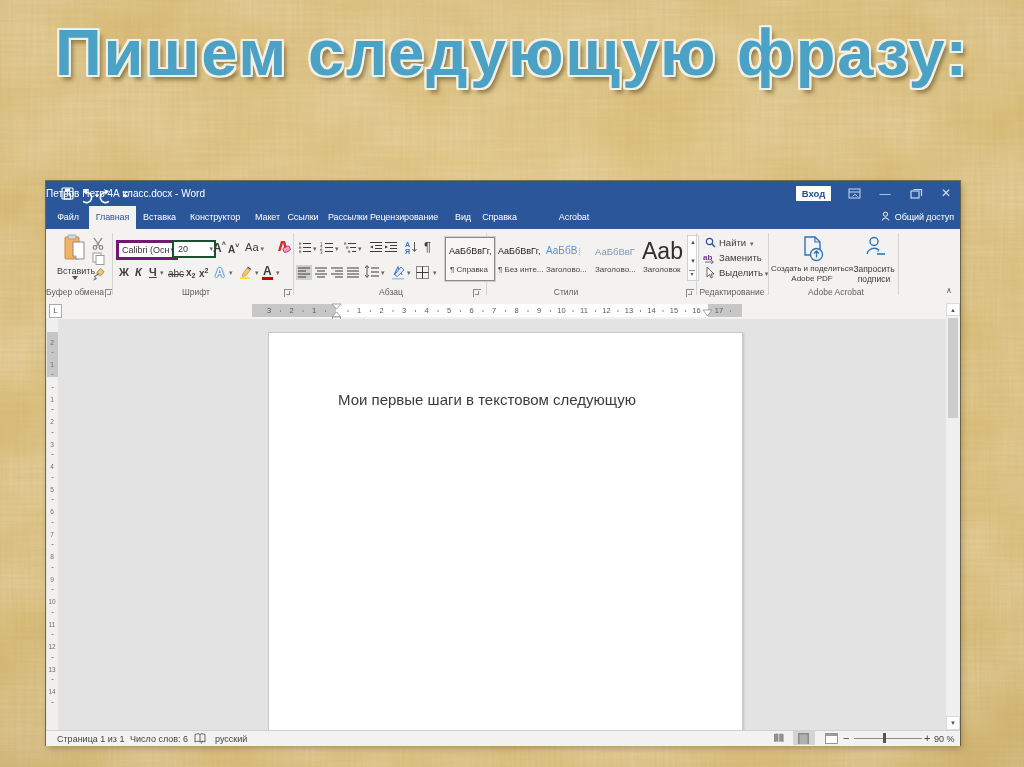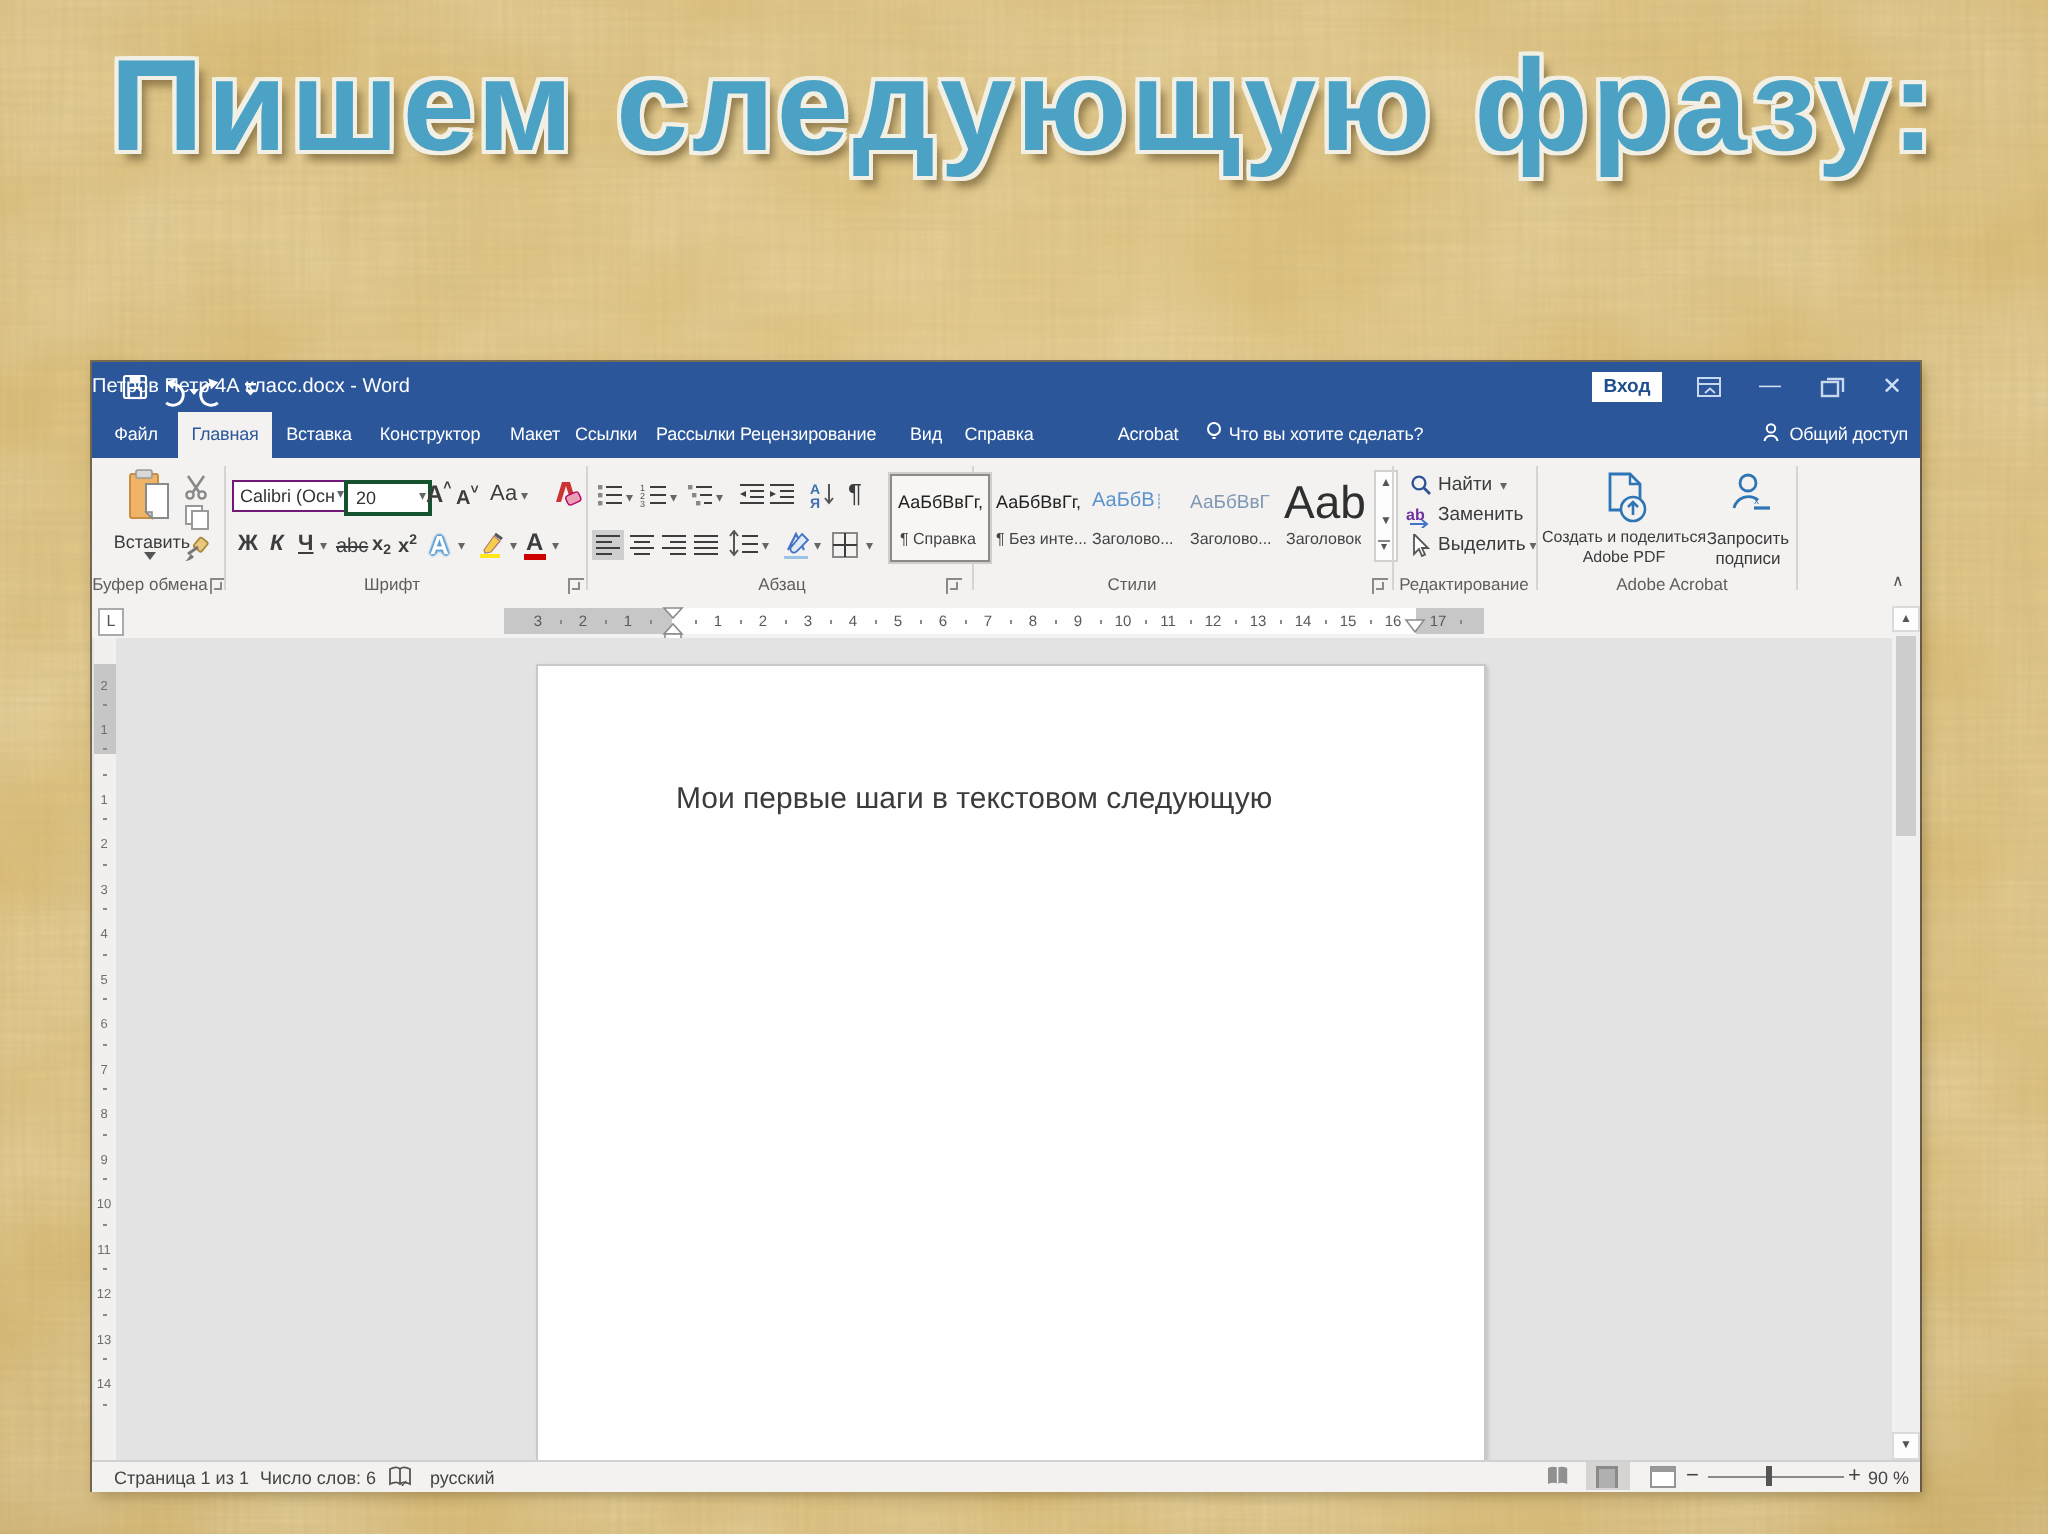--- a/index.html
+++ b/index.html
@@ -107,26 +107,20 @@
     <div class="tab active" style="left:43px;width:47px">Главная</div>
     <div class="tab" style="left:95px;width:37px">Вставка</div>
     <div class="tab" style="left:140px;width:58px">Конструктор</div>
     <div class="tab" style="left:204px;width:35px">Макет</div>
     <div class="tab" style="left:240px;width:34px">Ссылки</div>
     <div class="tab" style="left:282px;width:39px">Рассылки</div>
     <div class="tab" style="left:324px;width:68px">Рецензирование</div>
     <div class="tab" style="left:404px;width:26px">Вид</div>
     <div class="tab" style="left:435px;width:37px">Справка</div>
     <div class="tab" style="left:503px;width:50px">Acrobat</div>
-    <div class="tab" style="left:556px;width:160px;text-align:left">
-      <svg width="10" height="12" viewBox="0 0 10 12" style="vertical-align:-2px">
-          <circle cx="5" cy="4.5" r="3" fill="none" stroke="#fff" stroke-width="1"></circle>
-          <path d="M3.8 7.5 l2.4 0 M4.2 9 l1.6 0" stroke="#fff" stroke-width="1" fill="none"></path>
-        </svg>
-      Что вы хотите сделать?</div>
     <div class="tab" style="left:818px;width:90px;text-align:right">
       <svg width="11" height="11" viewBox="0 0 11 11" style="vertical-align:-2px">
           <circle cx="4.5" cy="3.2" r="2.1" fill="none" stroke="#fff" stroke-width="1"></circle>
           <path d="M1.2 9.5 a3.4 3.4 0 0 1 6.6 0" fill="none" stroke="#fff" stroke-width="1"></path>
         </svg>
       Общий доступ</div>
   </div>
   <div id="ribbon">
 
     <svg class="ri" style="left:17px;top:5px" width="26" height="28" viewBox="0 0 26 28">
@@ -148,21 +142,21 @@
     </svg>
     <svg class="ri" style="left:45px;top:39px" width="14" height="14" viewBox="0 0 14 14">
       <rect x="7" y="1" width="5" height="6" rx="1" fill="#e8c87c" stroke="#a8883c" stroke-width="0.9" transform="rotate(40 9 4)"></rect>
       <path d="M3 9 L8 5.5" stroke="#777" stroke-width="1.4"></path>
       <path d="M1.5 12.5 c1.5 -0.5 2 -2.5 3 -3.5 l1.5 1.5 c-1.2 1 -2.5 2 -4.5 2z" fill="#777"></path>
     </svg>
     <div class="grplabel" style="left:0px;width:58px">Буфер обмена</div>
     <div class="launcher" style="left:59px"></div>
     <div class="grp-sep" style="left:66px"></div>
 
-    <div class="ri" style="left:70px;top:11px;width:53px;height:14px;background:#fff;border:1px solid #701a75;font-size:9px;color:#333;line-height:14px;padding-left:3px">Calibri (Осн<span style="position:absolute;right:1px;top:0;color:#666;font-size:7px">▾</span></div>
+    <div class="ri" style="left:70px;top:11px;width:53px;height:14px;background:#fff;border:3px solid #701a75;font-size:9px;color:#333;line-height:14px;padding-left:3px">Calibri (Осн<span style="position:absolute;right:1px;top:0;color:#666;font-size:7px">▾</span></div>
     <div class="ri" style="left:126px;top:11px;width:36px;height:14px;background:#fff;border:2px solid #14532d;font-size:9px;color:#333;line-height:14px;padding-left:4px">20<span style="position:absolute;right:1px;top:0;color:#666;font-size:7px">▾</span></div>
     <div class="ri" style="left:167px;top:11px;font-size:12px;font-weight:bold;color:#3d3d3d">А<span style="font-size:7px;vertical-align:6px">˄</span></div>
     <div class="ri" style="left:182px;top:13px;font-size:10px;font-weight:bold;color:#3d3d3d">А<span style="font-size:7px;vertical-align:5px">˅</span></div>
     <div class="ri" style="left:199px;top:12px;font-size:11px;color:#3d3d3d">Аа<span style="font-size:7px;color:#666"> ▾</span></div>
     <svg class="ri" style="left:229px;top:10px" width="16" height="16" viewBox="0 0 16 16">
       <path d="M6 2 L10 2 L13 12 L10.5 12 L8 4 L5.5 12 L3 12 Z" fill="#c33"></path>
       <rect x="8" y="8" width="7" height="5" rx="1.5" fill="#e8a0b4" stroke="#b06" stroke-width="0.7" transform="rotate(-25 11 10)"></rect>
     </svg>
     <div class="ri" style="left:73px;top:37px;font-size:11px;font-weight:bold;color:#3d3d3d">Ж</div>
     <div class="ri" style="left:89px;top:37px;font-size:11px;font-weight:bold;font-style:italic;color:#3d3d3d">К</div>

